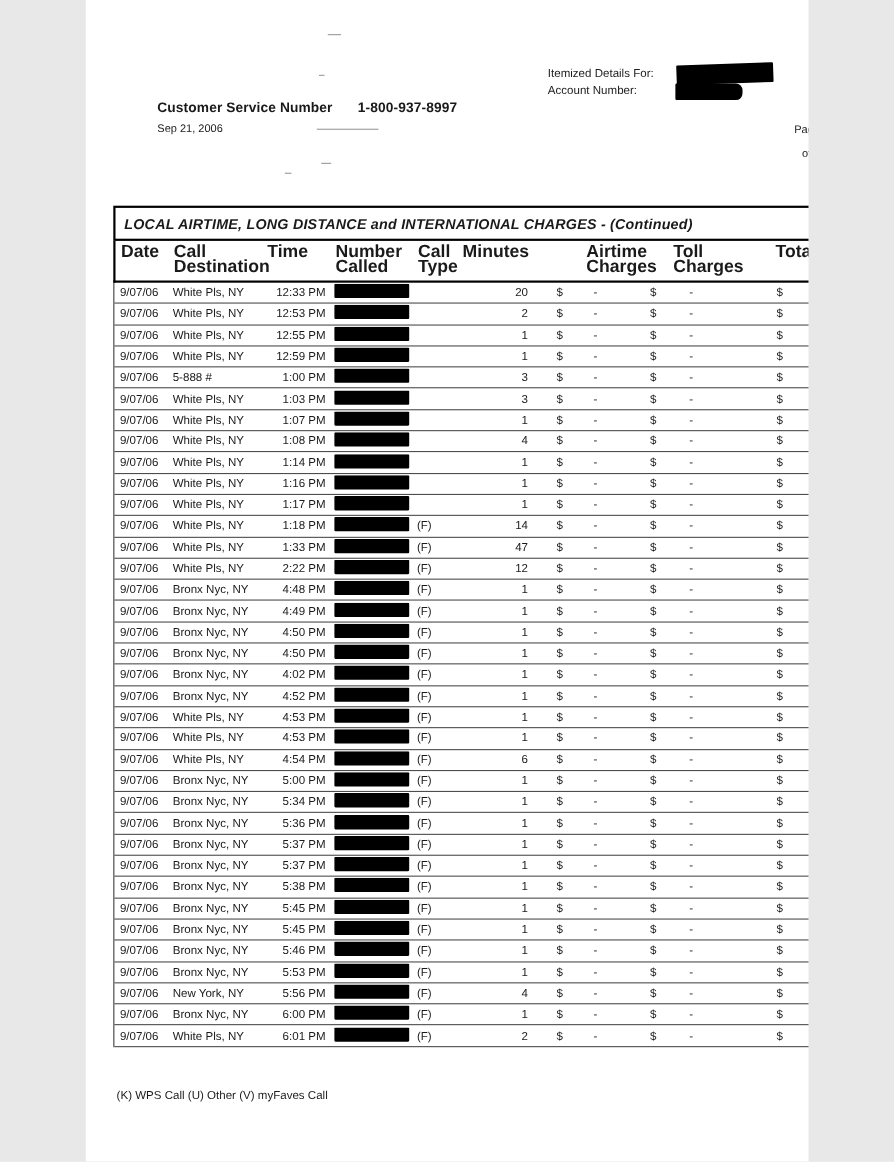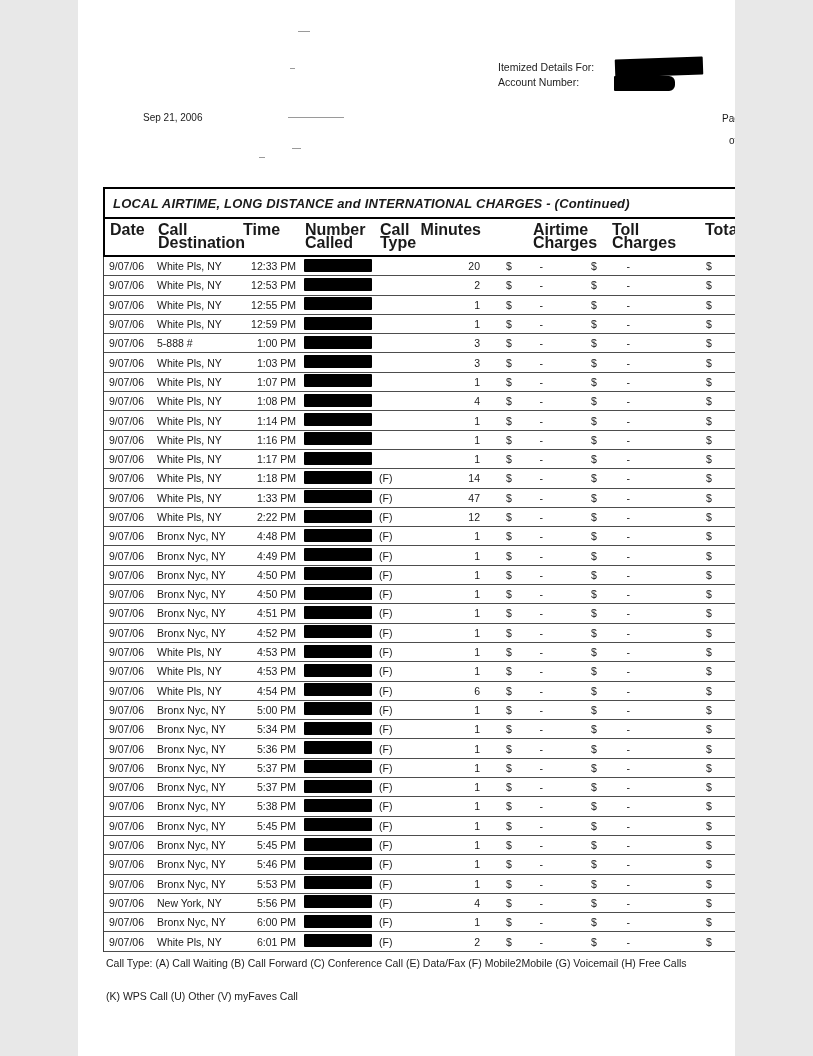--- a/index.html
+++ b/index.html
@@ -79,20 +79,23 @@
   <div class="artifact" style="left:210px; top:117px; width:56px; height:1px;"></div>
   <div class="artifact" style="left:214px; top:148px; width:9px; height:1px;"></div>
   <div class="artifact" style="left:181px; top:157px; width:6px; height:1px;"></div>
 
   <span class="abs hdr-label" style="left:420px; top:61px;">Itemized Details For:</span>
   <span class="redact redact-name"></span>
 
   <span class="abs hdr-label" style="left:420px; top:76px;">Account Number:</span>
   <span class="redact redact-acct"></span>
 
+  <div class="abs cs-line">
+    <span>Customer Service Number</span><span class="cs-number">1-800-937-8997</span>
+  </div>
 
   <div class="abs bill-date">Sep 21, 2006</div>
 
   <div class="abs page-ind">
     <span>Page</span><span class="pg-cur">50</span><span class="pg-of">of</span><span class="pg-tot">76</span>
   </div>
 
   <div class="bill">
     <div class="bill-title">LOCAL AIRTIME, LONG DISTANCE and INTERNATIONAL CHARGES  - (Continued)</div>
 
@@ -524,21 +527,21 @@
             <span>-</span>
     </div>
     <div class="cell c-total">
       <span>$</span>
             <span>-</span>
     </div>
   </div>
         <div class="row grid-cols">
     <div class="cell c-date">9/07/06</div>
     <div class="cell c-dest">Bronx Nyc, NY</div>
-    <div class="cell c-time">4:51 PM</div>
+    <div class="cell c-time">4:02 PM</div>
     <div class="cell c-num">
       <span class="bar"></span>
     </div>
     <div class="cell c-type">(F)</div>
     <div class="cell c-min">1</div>
     <div class="cell c-air">
       <span>$</span>
             <span>-</span>
     </div>
     <div class="cell c-toll">
@@ -920,16 +923,15 @@
             <span>-</span>
     </div>
     <div class="cell c-total">
       <span>$</span>
             <span>-</span>
     </div>
   </div>
       </div>
   </div>
 
-  <div class="legend legend-1">Call Type: (A) Call Waiting (B) Call Forward (C) Conference Call (E) Data/Fax (F) Mobile2Mobile (G) Voicemail (H) Free Calls</div>
   <div class="legend legend-2">(K) WPS Call (U) Other (V) myFaves Call</div>
 
 </div>
 
 </body></html>

